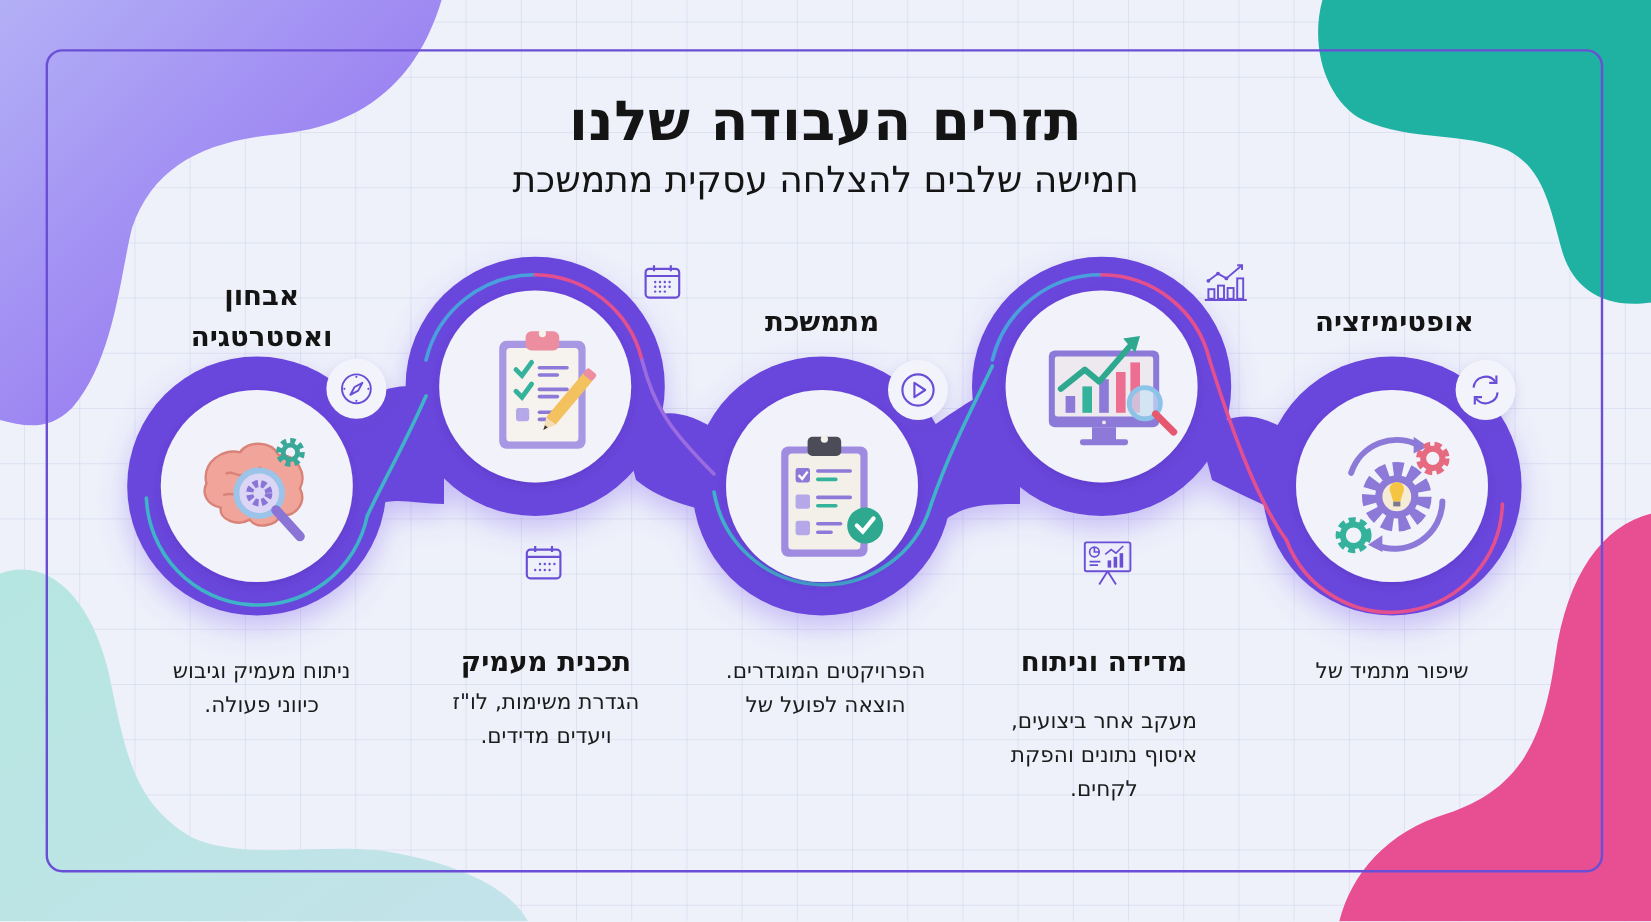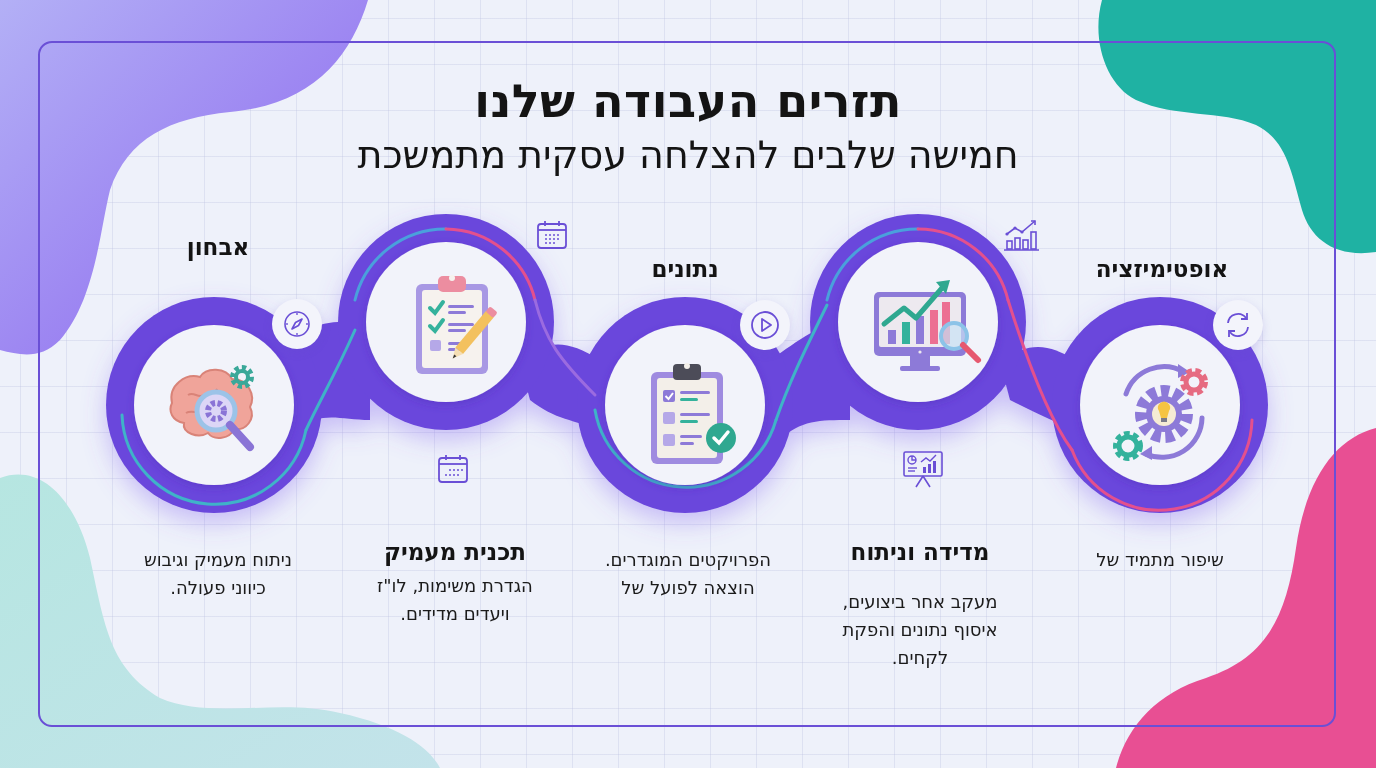--- a/index.html
+++ b/index.html
@@ -23,21 +23,21 @@
     border: 2.5px solid #6a4fd6; border-radius: 14px; box-sizing: border-box;
     pointer-events: none;
   }
   .title {
     position: absolute; left: 0; right: 0; top: 74px; text-align: center;
     font-size: 46px; font-weight: 800; letter-spacing: 0.5px;
     font-family: "DejaVu Sans", sans-serif;
   }
   .subtitle {
     position: absolute; left: 0; right: 0; top: 133px; text-align: center;
-    font-size: 38px; font-weight: 400;
+    font-size: 30px; font-weight: 400;
     font-family: "DejaVu Sans", sans-serif;
   }
   svg.chain { position: absolute; left: 0; top: 0; }
   .step-title {
     position: absolute; text-align: center; font-weight: 800; font-size: 23px;
     line-height: 34px; width: 240px;
   }
   .step-desc {
     position: absolute; text-align: center; font-size: 18px; line-height: 28px;
     width: 240px; color: #1b1b1b;
@@ -127,20 +127,21 @@
     <circle cx="446" cy="322" r="80"></circle>
     <circle cx="685" cy="405" r="80"></circle>
     <circle cx="918" cy="322" r="80"></circle>
     <circle cx="1160" cy="405" r="80"></circle>
   </g>
 </svg>
 
 <div>
   <div class="step-title" style="left:98px;top:230px;">
     <div>אבחון</div>
+    <div>ואסטרטגיה</div>
   </div>
   <div class="badge" style="left:272px;top:299px;">
     <svg width="30" height="30" viewBox="0 0 30 30">
       <circle cx="15" cy="15" r="12" fill="none" stroke="#6a4fd6" stroke-width="1.6"></circle>
       <path d="M20,10 L16.5,16.5 L10,20 L13.5,13.5 Z" fill="none" stroke="#6a4fd6" stroke-width="1.6" stroke-linejoin="round"></path>
       <circle cx="15" cy="5" r="0.9" fill="#6a4fd6"></circle>
         <circle cx="15" cy="25" r="0.9" fill="#6a4fd6"></circle>
       <circle cx="5" cy="15" r="0.9" fill="#6a4fd6"></circle>
         <circle cx="25" cy="15" r="0.9" fill="#6a4fd6"></circle>
     </svg>
@@ -227,21 +228,21 @@
     </svg>
   </div>
   <div class="step-title" style="left:335px;top:535px;">תכנית מעמיק</div>
   <div class="step-desc" style="left:335px;top:572px;">
     <div>הגדרת משימות, לו"ז</div>
     <div>ויעדים מדידים.</div>
   </div>
 </div>
 
 <div>
-  <div class="step-title" style="left:565px;top:252px;">נתונים</div>
+  <div class="step-title" style="left:565px;top:252px;">מתמשכת</div>
   <div class="badge" style="left:740px;top:300px;">
     <svg width="32" height="32" viewBox="0 0 32 32">
       <circle cx="16" cy="16" r="13" fill="none" stroke="#6a4fd6" stroke-width="1.8"></circle>
       <path d="M13,10 L22,16 L13,22 Z" fill="none" stroke="#6a4fd6" stroke-width="1.8" stroke-linejoin="round"></path>
     </svg>
   </div>
   <svg class="illus" width="100" height="110" viewBox="0 0 100 110" style="left:645px;top:360px;">
     <rect x="6" y="12" width="72" height="92" rx="6" fill="#9f8be0"></rect>
     <rect x="12" y="18" width="60" height="80" rx="3" fill="#f3efe9"></rect>
     <rect x="28" y="4" width="28" height="16" rx="4" fill="#4c4c58"></rect>

